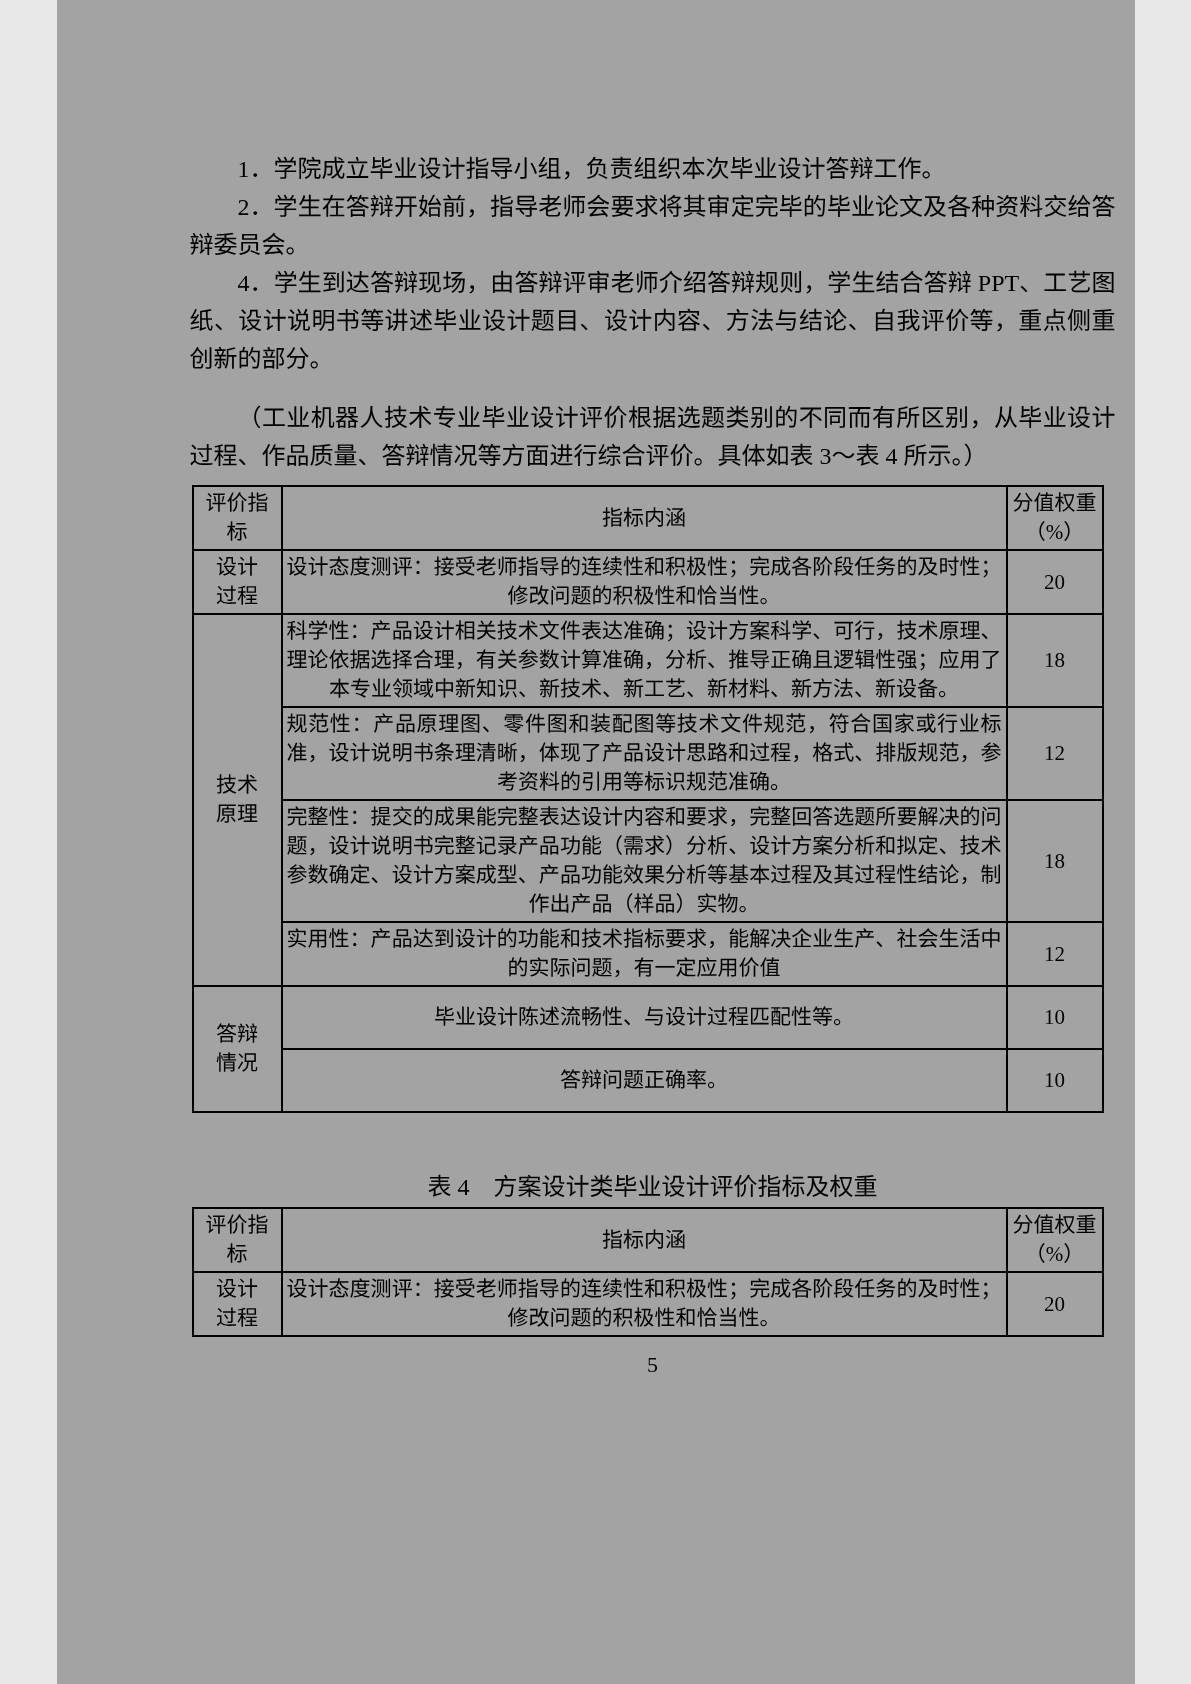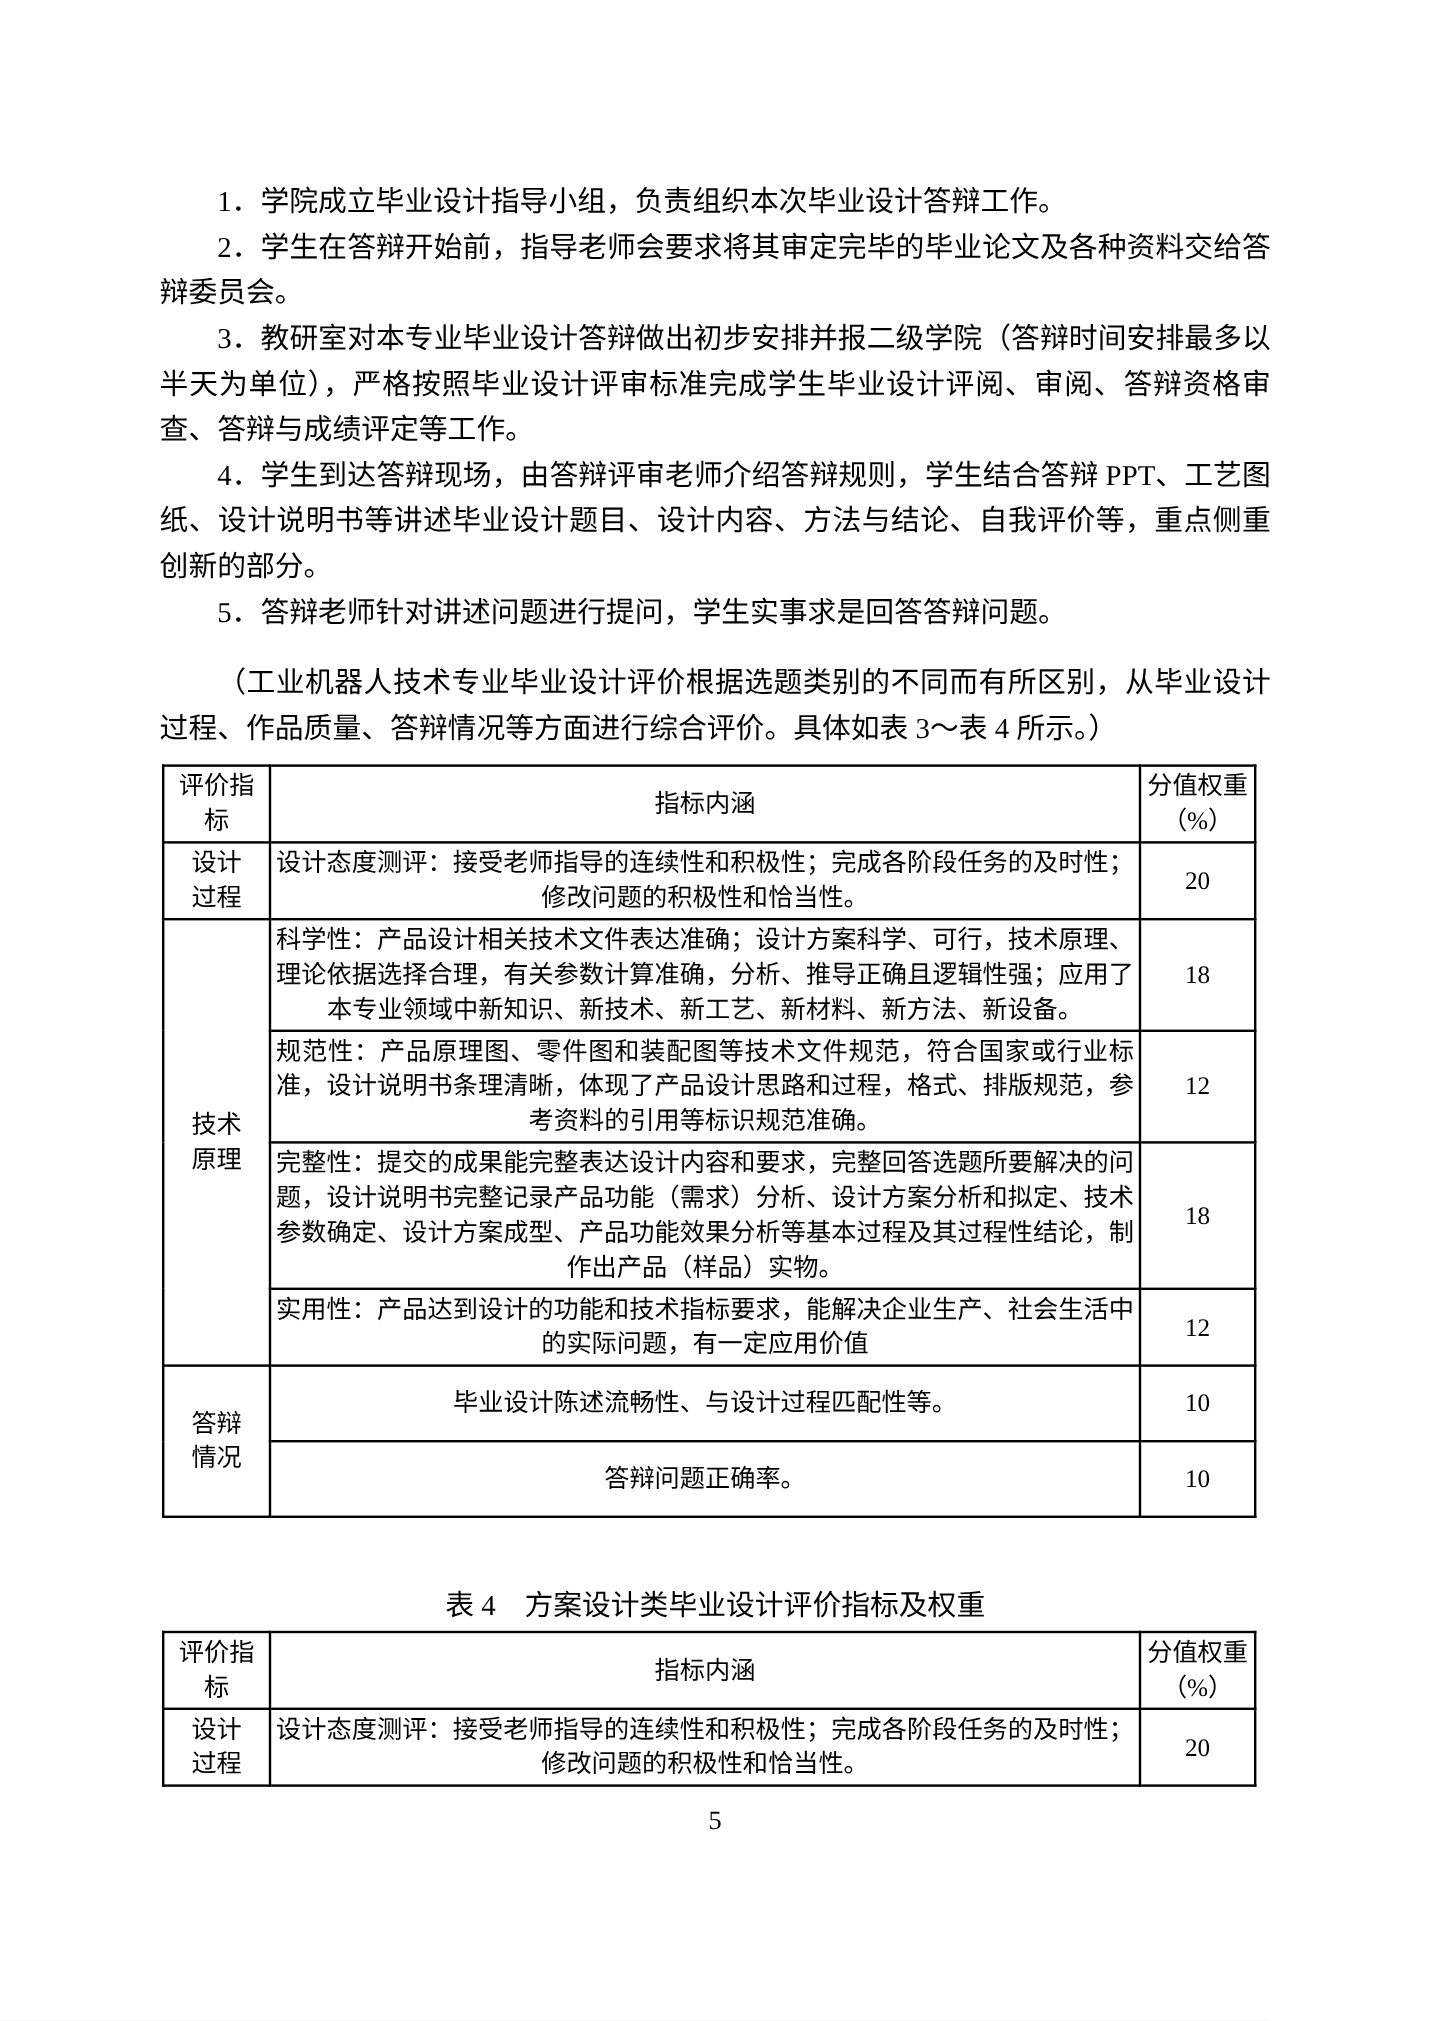--- a/index.html
+++ b/index.html
@@ -2,24 +2,24 @@
 <html lang="zh-CN"><head>
 <meta charset="utf-8">
 <style>
   html, body {
     margin: 0;
     padding: 0;
     background: #e8e8e8;
   }
   .page {
     position: relative;
-    width: 1191px;
+    width: 1078px;
     height: 1684px;
     margin: 0 auto;
-    background: #ffffff;
+    background: #a3a3a3;
     overflow: hidden;
     color: #000000;
     font-family: "Liberation Serif", "DejaVu Serif", serif;
   }
   .content {
     position: absolute;
     left: 133px;
     top: 150px;
     width: 926px;
   }
@@ -104,23 +104,21 @@
   }
 </style>
 </head>
 <body>
 
 <div class="page">
   <div class="content">
 
     <p class="body-para">1．学院成立毕业设计指导小组，负责组织本次毕业设计答辩工作。</p>
     <p class="body-para">2．学生在答辩开始前，指导老师会要求将其审定完毕的毕业论文及各种资料交给答辩委员会。</p>
-    <p class="body-para">3．教研室对本专业毕业设计答辩做出初步安排并报二级学院（答辩时间安排最多以半天为单位），严格按照毕业设计评审标准完成学生毕业设计评阅、审阅、答辩资格审查、答辩与成绩评定等工作。</p>
     <p class="body-para">4．学生到达答辩现场，由答辩评审老师介绍答辩规则，学生结合答辩 PPT、工艺图纸、设计说明书等讲述毕业设计题目、设计内容、方法与结论、自我评价等，重点侧重创新的部分。</p>
-    <p class="body-para">5．答辩老师针对讲述问题进行提问，学生实事求是回答答辩问题。</p>
 
 
     <p class="intro-para">（工业机器人技术专业毕业设计评价根据选题类别的不同而有所区别，从毕业设计过程、作品质量、答辩情况等方面进行综合评价。具体如表 3～表 4 所示。）</p>
 
 
     <table class="eval t3">
       <colgroup>
         <col style="width:89px">
         <col style="width:725px">
         <col style="width:96px">

